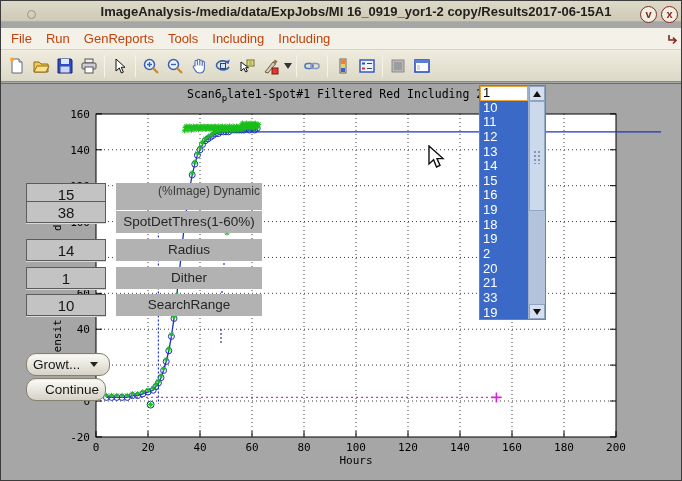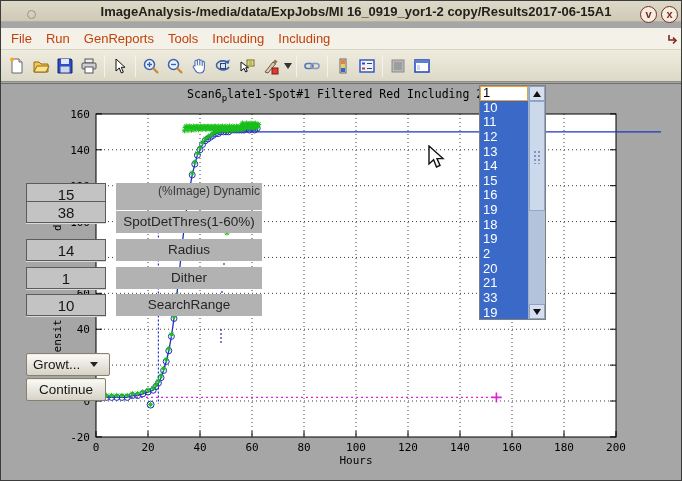--- a/index.html
+++ b/index.html
@@ -39,21 +39,21 @@
   
   .field-input { position:absolute; left:25px; width:80px; height:22px; background:#c3c3c3;
     border:1px solid #5c5c5c; box-shadow:0 1px 0 #d9d9d9; color:#161616; font-size:15px;
     display:flex; align-items:center; justify-content:center; z-index:20; }
   .field-label { position:absolute; left:115px; width:146px; height:22px; background:#b2b2b2;
     color:#262626; font-size:13.5px; display:flex; flex-direction:column; align-items:center;
     justify-content:flex-start; z-index:20; overflow:hidden; line-height:17px; padding-top:2px; }
   .field-label .l2 { font-size:12px; color:#3a3a3a; line-height:12px;margin-left:40px; }
 
   .push-btn { position:absolute; left:25px; height:23px; z-index:20;
-    background:linear-gradient(#fcfbf7,#d6d2c6); border:1px solid #84816e; border-radius:2px;
+    background:linear-gradient(#fcfbf7,#d6d2c6); border:1px solid #84816e; border-radius:10px;
     font-size:13.5px; color:#171717; display:flex; align-items:center; padding:0 6px; box-shadow:0 1px 0 #efede2 inset; }
   .push-btn .caret { width:0; height:0; border-left:4px solid transparent; border-right:4px solid transparent;
     border-top:5px solid #222; margin-left:10px; }
 
   
   .listbox { position:absolute; left:478px; top:84px; width:67px; height:235px; background:#ffffff;
     border:1px solid #7f7f7f; z-index:30; display:flex; font-size:13px; overflow:hidden; }
   .lb-items { width:48px; display:flex; flex-direction:column; }
   .lb-item { height:14.65px; line-height:14.5px; padding-left:3px; background:#3a69c7; color:#fff; flex:0 0 auto; }
   .lb-item.top { background:#fff; color:#000; outline:1px solid #e8a33d; outline-offset:-1px; }
@@ -369,21 +369,21 @@
   </div>
 <div class="field-input" style="top:293px">10</div>
 <div class="field-label" style="top:293px">
     <span>SearchRange</span>
   </div>
 
 <div class="push-btn" style="top:352px;width:84px">
   <span>Growt...</span>
   <span class="caret"></span>
 </div>
-<div class="push-btn" style="top:377px;width:80px;justify-content:center">
+<div class="push-btn" style="top:377px;width:80px;justify-content:flex-end">
   <span>Continue</span>
 </div>
 
 <div class="listbox">
   <div class="lb-items">
     <div class="lb-item top">1</div>
     <div class="lb-item">10</div>
     <div class="lb-item">11</div>
     <div class="lb-item">12</div>
     <div class="lb-item">13</div>

